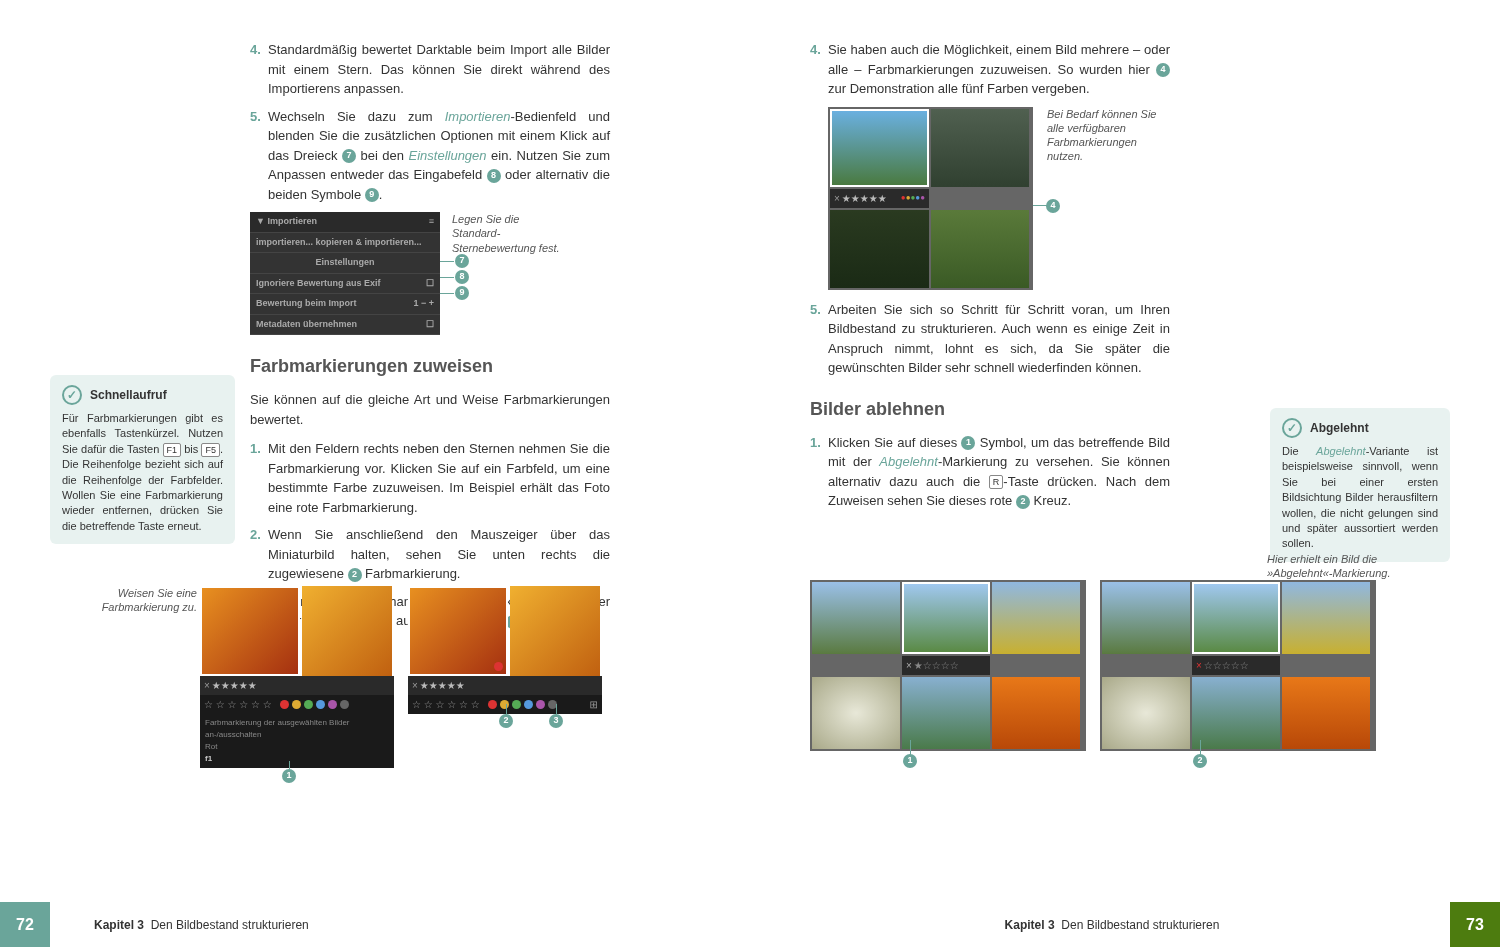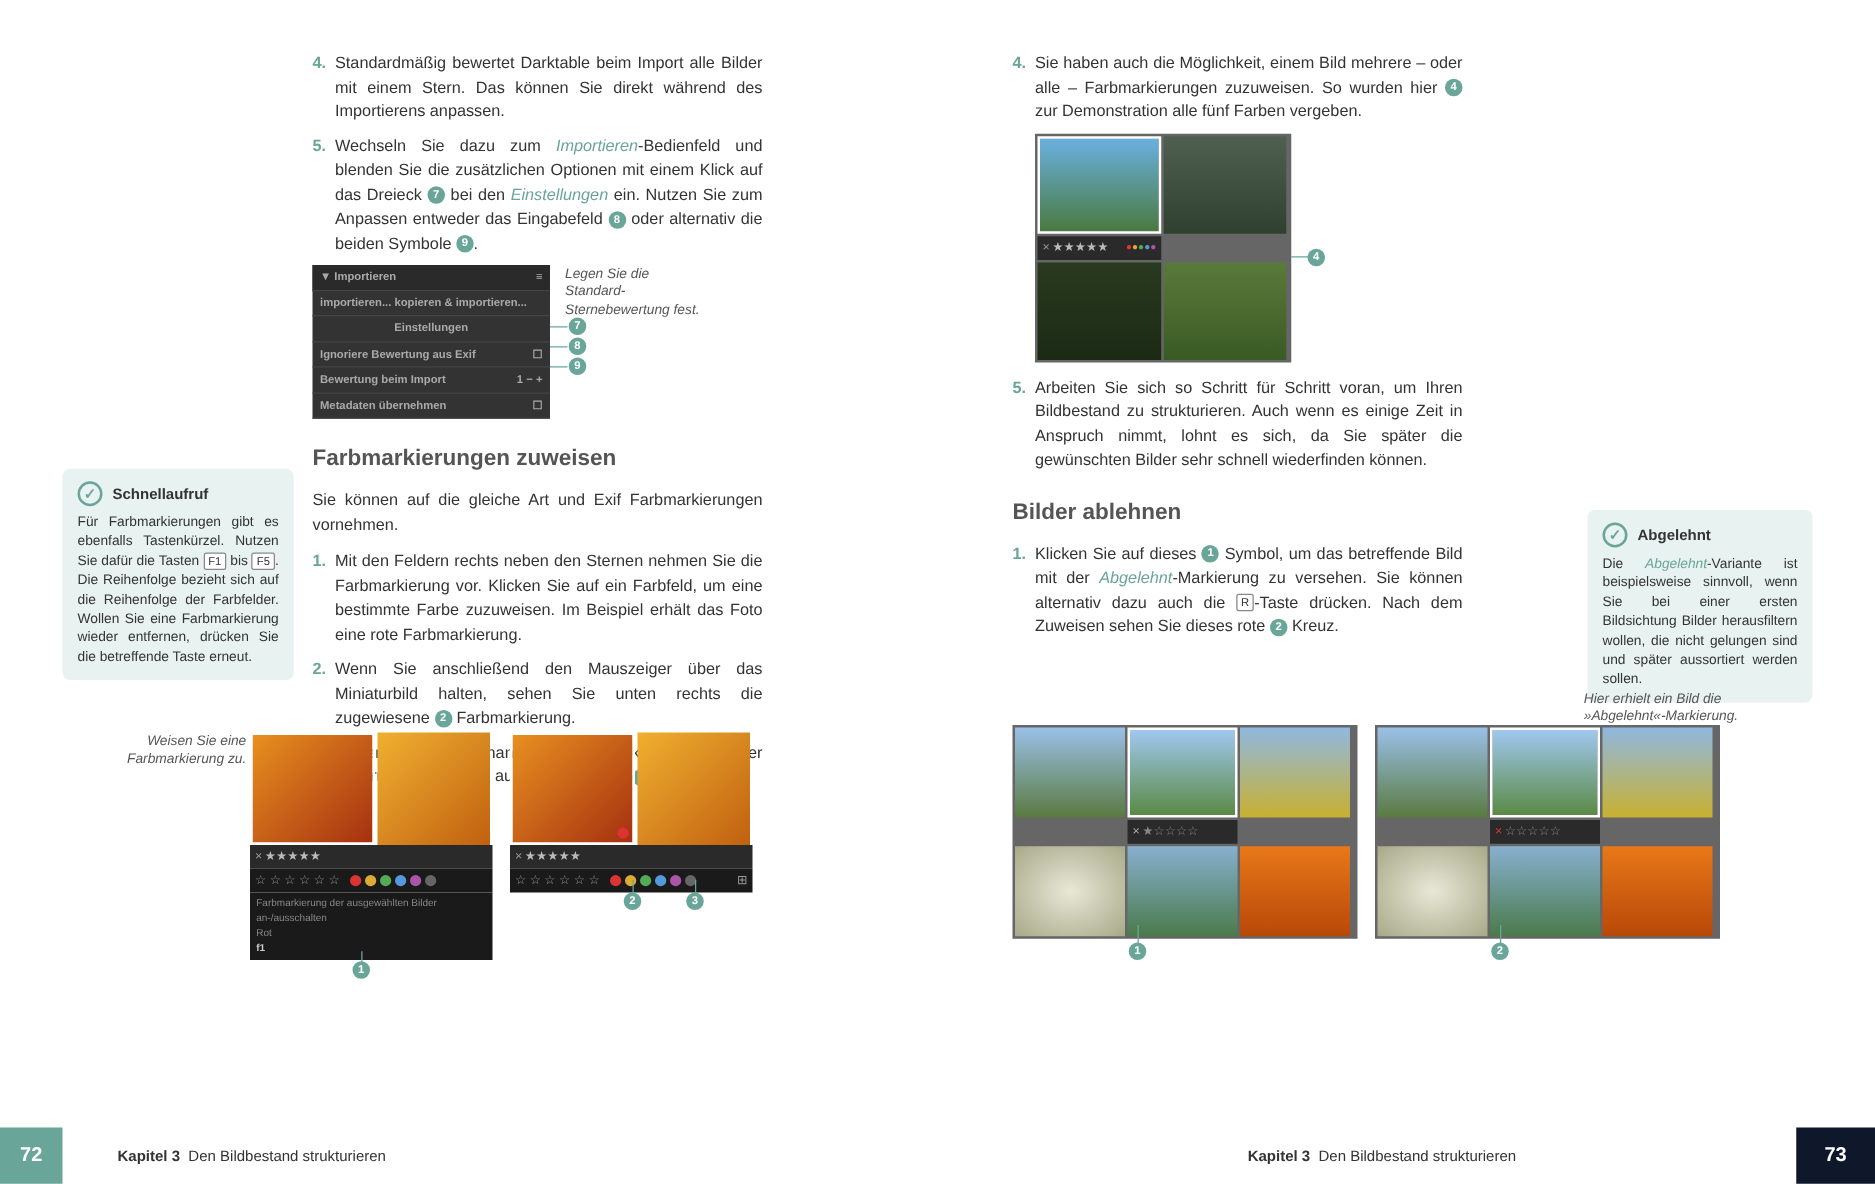--- a/index.html
+++ b/index.html
@@ -26,21 +26,21 @@
   .sidebar-title { font-weight: bold; font-size: 12px; color: #333; }
   .sidebar-text { text-align: justify; font-size: 11px; }
   .fig-block { background: #333; color: #aaa; font-size: 9px; }
   .fig-row { display: flex; align-items: center; padding: 3px 6px; border-bottom: 1px solid #444; justify-content: space-between; }
   .strip { background: #2a2a2a; color: #999; display: flex; align-items: center; padding: 2px 4px; font-size: 10px; gap: 2px; }
   .strip .star { color: #bbb; }
   .color-dots { display: flex; gap: 3px; padding: 4px; }
   .dot { width: 9px; height: 9px; border-radius: 50%; }
   .footer-bar { position: absolute; bottom: 0; left: 0; right: 0; height: 45px; background: #fff; display: flex; align-items: center; }
   .footer-left .num-box { background: #6aa59a; color: #fff; width: 50px; height: 45px; display: flex; align-items: center; justify-content: center; font-size: 16px; font-weight: bold; }
-  .footer-right .num-box { background: #0f172a; color: #fff; width: 63px; height: 45px; display: flex; align-items: center; justify-content: center; font-size: 16px; font-weight: bold; margin-left: auto; }
+  .footer-right .num-box { background: #4d7c0f; color: #fff; width: 50px; height: 45px; display: flex; align-items: center; justify-content: center; font-size: 16px; font-weight: bold; margin-left: auto; }
   .footer-text { font-size: 12px; color: #333; padding: 0 20px; }
   .footer-chapter { font-weight: bold; padding-left: 24px; }
   .callout-line { position: absolute; background: #6aa59a; height: 1px; }
   .callout-num { position: absolute; }
   .mini-grid { display: flex; flex-wrap: wrap; gap: 2px; background: #666; padding: 2px; }
   .mini-thumb { background: linear-gradient(#8ab5e0, #5a8a3a); position: relative; }
 </style>
 </head>
 <body>
 
@@ -85,21 +85,21 @@
         <div class="caption" style="width:110px;">Legen Sie die Standard-Sternebewertung fest.</div>
         <span class="num-circle callout-num" style="left:205px; top:42px;">7</span>
         <span class="num-circle callout-num" style="left:205px; top:58px;">8</span>
         <span class="num-circle callout-num" style="left:205px; top:74px;">9</span>
         <div class="callout-line" style="left:190px; top:49px; width:14px;"></div>
         <div class="callout-line" style="left:190px; top:65px; width:14px;"></div>
         <div class="callout-line" style="left:190px; top:81px; width:14px;"></div>
       </div>
 
       <h2>Farbmarkierungen zuweisen</h2>
-      <p class="intro">Sie können auf die gleiche Art und Exif Farbmarkierungen vornehmen.</p>
+      <p class="intro">Sie können auf die gleiche Art und Weise Farbmarkierungen bewertet.</p>
       <ol>
         <li class="step">
           <span class="step-num">1.</span>
           <span class="step-text">Mit den Feldern rechts neben den Sternen nehmen Sie die Farbmarkierung vor. Klicken Sie auf ein Farbfeld, um eine bestimmte Farbe zuzuweisen. Im Beispiel erhält das Foto eine rote Farbmarkierung.</span>
         </li>
         <li class="step">
           <span class="step-num">2.</span>
           <span class="step-text">
             <span>Wenn Sie anschließend den Mauszeiger über das Miniaturbild halten, sehen Sie unten rechts die zugewiesene </span><span class="num-circle">2</span><span> Farbmarkierung.</span>
           </span>
@@ -211,20 +211,21 @@
             <span>×</span>
               <span class="star">★★★★★</span>
             <span style="margin-left:auto; font-size:8px;">
               <span style="color:#d33;">●</span><span style="color:#da3;">●</span><span style="color:#5a5;">●</span><span style="color:#59d;">●</span><span style="color:#a5a;">●</span>
             </span>
           </div>
           <div style="width:98px;"></div>
           <div class="mini-thumb" style="width:99px; height:78px; background:linear-gradient(#2a3a20,#1a2a15);"></div>
           <div class="mini-thumb" style="width:98px; height:78px; background:linear-gradient(#5a7a3a,#3a5a25);"></div>
         </div>
+        <div class="caption" style="width:120px;">Bei Bedarf können Sie alle verfügbaren Farbmarkierungen nutzen.</div>
         <div class="callout-line" style="left:205px; top:98px; width:14px;"></div>
         <span class="num-circle callout-num" style="left:218px; top:92px;">4</span>
       </div>
 
       <ol>
         <li class="step">
           <span class="step-num">5.</span>
           <span class="step-text">Arbeiten Sie sich so Schritt für Schritt voran, um Ihren Bildbestand zu strukturieren. Auch wenn es einige Zeit in Anspruch nimmt, lohnt es sich, da Sie später die gewünschten Bilder sehr schnell wiederfinden können.</span>
         </li>
       </ol>

